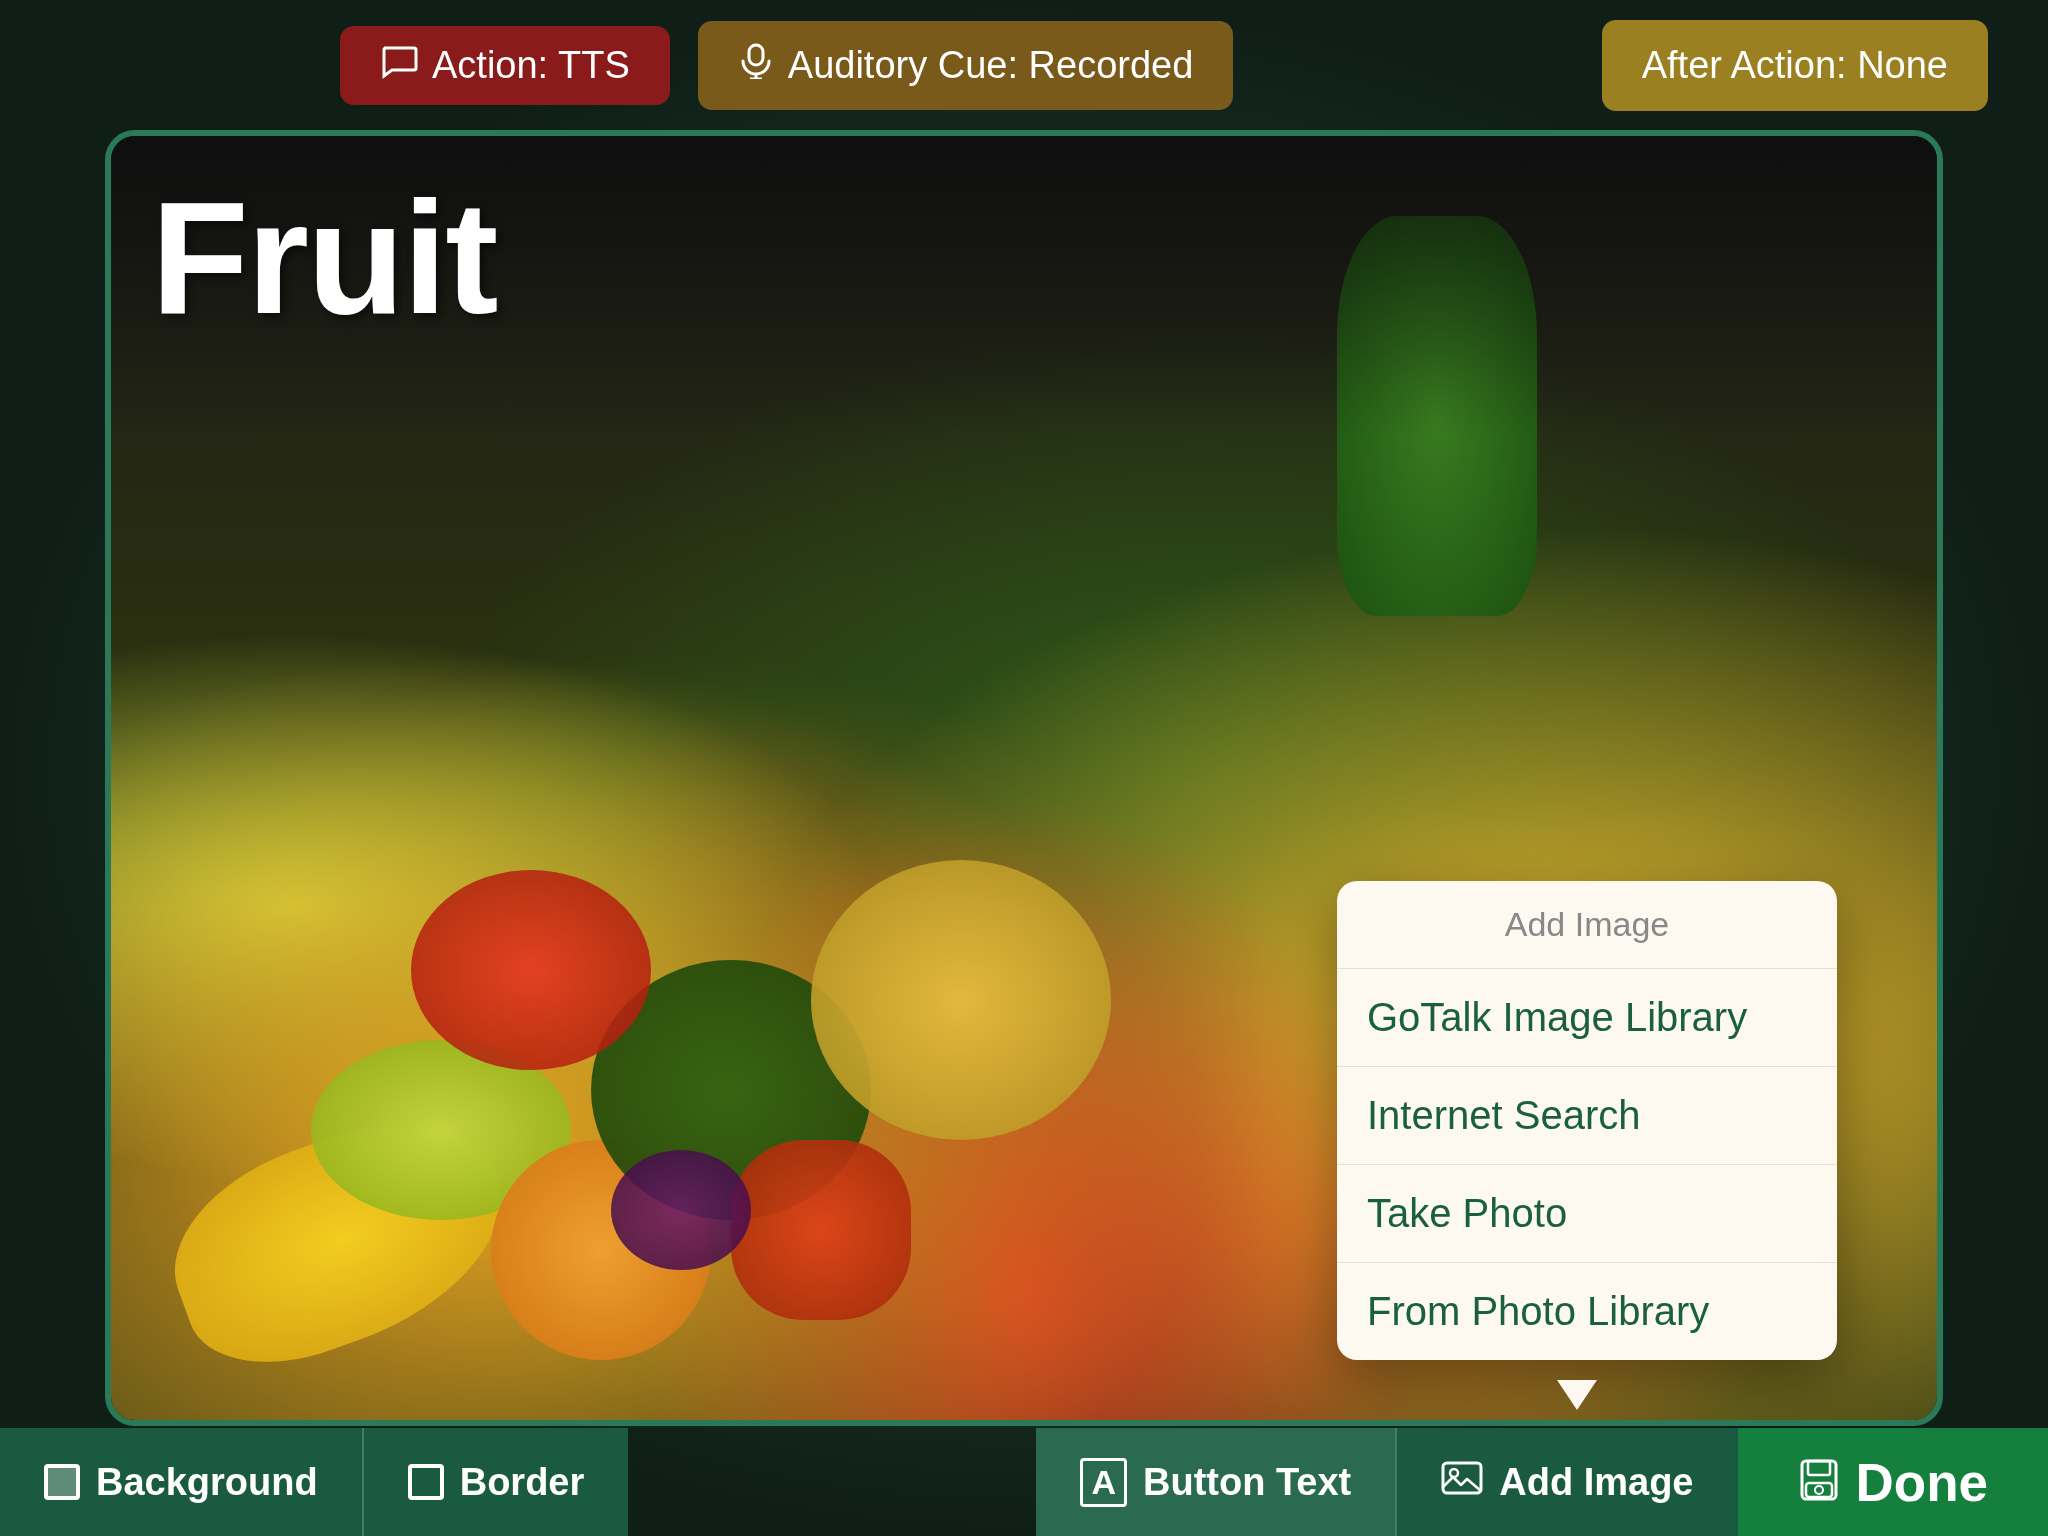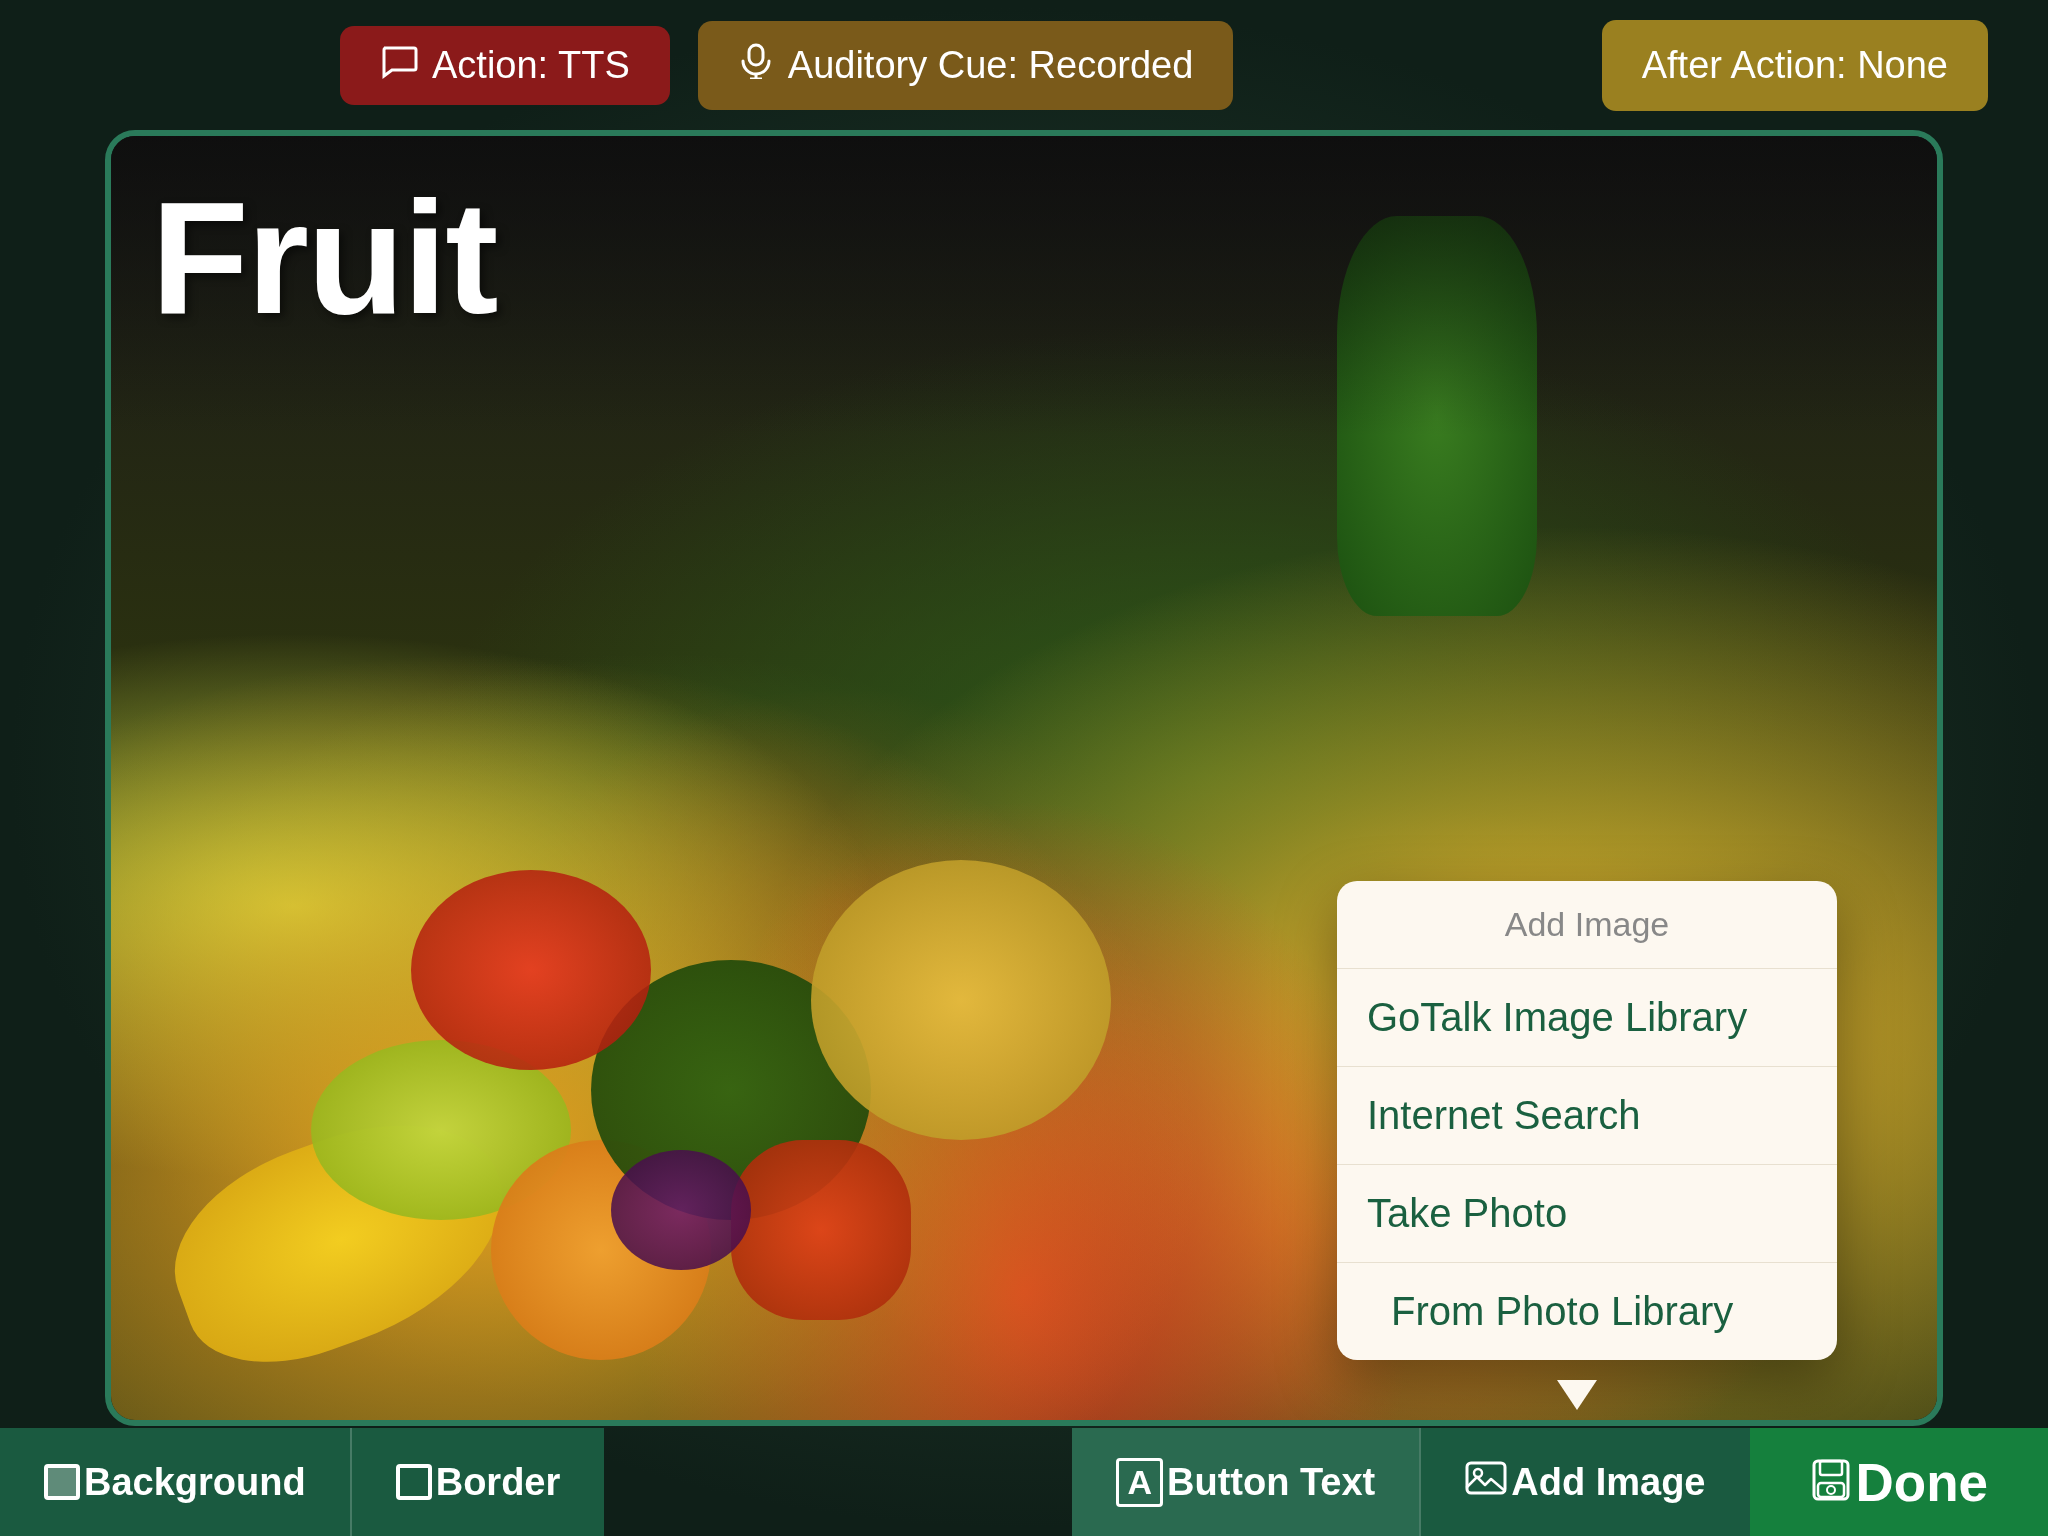--- a/index.html
+++ b/index.html
@@ -137,21 +137,20 @@
     .popup-item {
       padding: 26px 30px;
       color: #1a6040;
       font-size: 40px;
       font-weight: 400;
       border-bottom: 1px solid #e8e0d0;
       cursor: pointer;
     }
     .popup-item:last-child {
       border-bottom: none;
-      margin-left: 24px;
     }
 
     
     .popup-triangle {
       position: absolute;
       right: 340px;
       bottom: 10px;
       width: 0;
       height: 0;
       border-left: 20px solid transparent;
@@ -169,21 +168,21 @@
       display: flex;
       align-items: center;
       padding: 0 0;
       gap: 0;
     }
 
     .toolbar-btn {
       height: 100%;
       display: flex;
       align-items: center;
-      gap: 4px;
+      gap: 16px;
       padding: 0 44px;
       font-size: 38px;
       font-weight: 600;
       color: white;
       border: none;
       cursor: pointer;
     }
 
     .toolbar-btn-background {
       background: #1a5a40;

